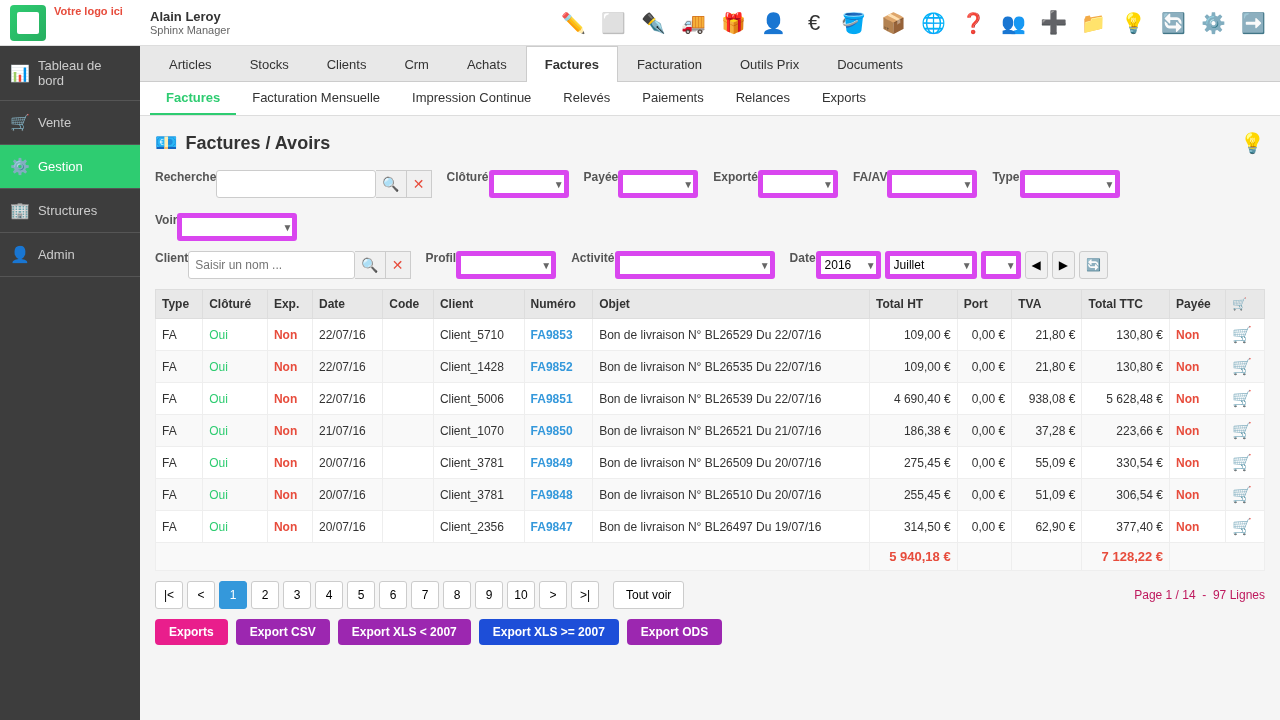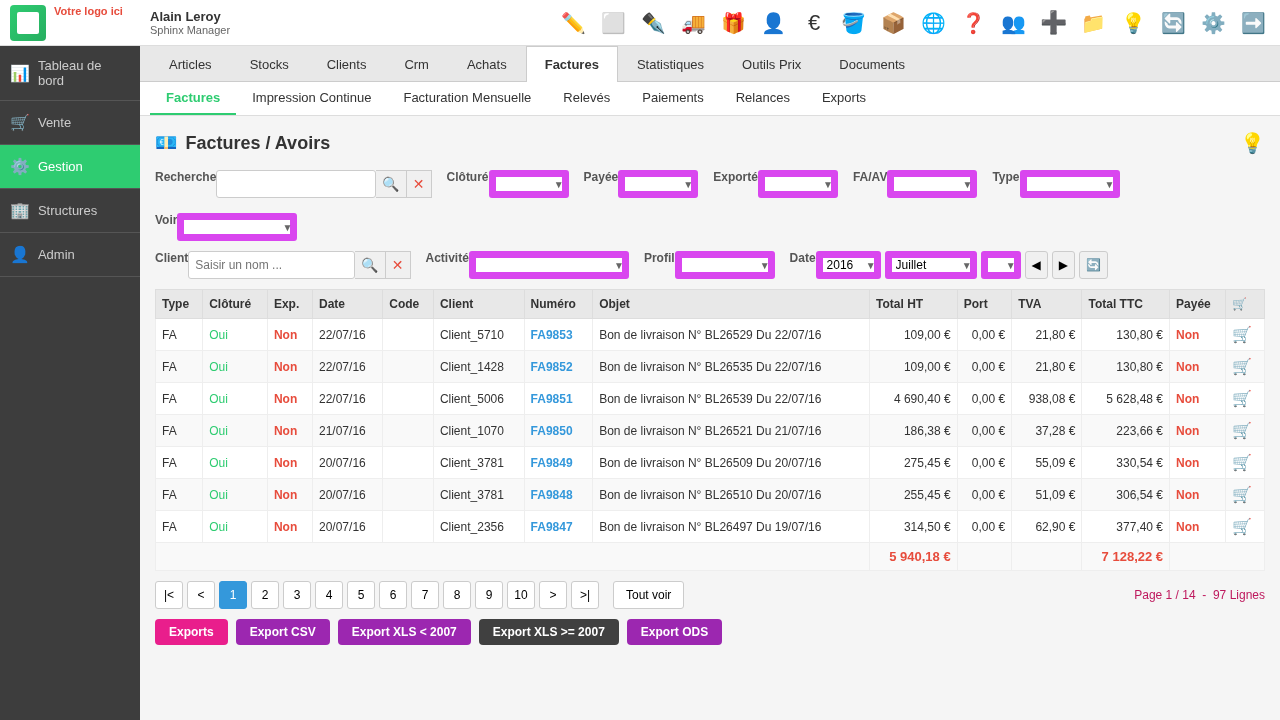--- a/index.html
+++ b/index.html
@@ -46,21 +46,21 @@
     .page-content { padding: 15px; }
     .page-title-row { display: flex; align-items: center; margin-bottom: 15px; }
     .page-title-icon { font-size: 18px; color: #2ecc71; margin-right: 8px; }
     .page-title { font-size: 18px; font-weight: bold; color: #333; }
     .hint-icon { margin-left: auto; font-size: 20px; cursor: pointer; }
 
     
     .filters-row { display: flex; align-items: flex-end; gap: 15px; margin-bottom: 10px; flex-wrap: wrap; }
     .filter-group { display: flex; flex-direction: row; }
     .filter-label { font-size: 12px; color: #555; margin-bottom: 3px; font-weight: bold; }
-    .filter-select { height: 28px; padding: 0 4px; border: 7px solid #d946ef; border-radius: 3px; font-size: 12px; background: #fff; cursor: pointer; appearance: none; padding-right: 20px; }
+    .filter-select { height: 28px; padding: 0 4px; border: 5px solid #d946ef; border-radius: 3px; font-size: 12px; background: #fff; cursor: pointer; appearance: none; padding-right: 20px; }
     .select-wrapper { position: relative; display: inline-block; }
     .select-wrapper::after { content: '▼'; position: absolute; right: 5px; top: 50%; transform: translateY(-50%); font-size: 10px; pointer-events: none; color: #666; }
     .search-input-wrapper { display: flex; align-items: center; }
     .search-input { height: 28px; padding: 0 6px; border: 1px solid #ccc; border-radius: 3px; font-size: 12px; background: #fff; width: 160px; }
     .search-btn { height: 28px; padding: 0 6px; background: #f0f0f0; border: 1px solid #ccc; border-left: none; cursor: pointer; font-size: 14px; }
     .search-clear { height: 28px; padding: 0 6px; background: #f0f0f0; border: 1px solid #ccc; border-left: none; cursor: pointer; font-size: 14px; color: #e74c3c; }
     .client-search { width: 167px; }
 
     
     .date-nav { display: flex; align-items: center; gap: 4px; }
@@ -85,21 +85,21 @@
     .page-btn.active { background: #3498db; color: #fff; border-color: #3498db; }
     .page-info { margin-left: auto; font-size: 12px; color: #be185d; }
     .tout-voir-btn { padding: 0 12px; height: 28px; background: #fff; border: 1px solid #ccc; cursor: pointer; font-size: 12px; border-radius: 3px; margin-left: 10px; }
 
     
     .export-row { display: flex; gap: 8px; margin-top: 10px; flex-wrap: wrap; }
     .export-btn { padding: 6px 14px; border: none; border-radius: 4px; cursor: pointer; font-size: 12px; font-weight: bold; color: #fff; }
     .btn-print { background: #e91e8c; }
     .btn-csv { background: #9c27b0; }
     .btn-xls-old { background: #9c27b0; }
-    .btn-xls-new { background: #404040; }
+    .btn-xls-new { background: #1d4ed8; }
     .btn-ods { background: #9c27b0; }
   </style>
 </head>
 <body>
 
 <div class="app-container">
 
   <div class="top-bar">
     <div class="logo-area">
       <div class="logo-box">
@@ -160,29 +160,29 @@
 
     <div class="content-area">
 
       <div class="nav-tabs">
         <div class="nav-tab">Articles</div>
         <div class="nav-tab">Stocks</div>
         <div class="nav-tab">Clients</div>
         <div class="nav-tab">Crm</div>
         <div class="nav-tab">Achats</div>
         <div class="nav-tab active">Factures</div>
-        <div class="nav-tab">Statistiques</div>
+        <div class="nav-tab">Facturation</div>
         <div class="nav-tab">Outils Prix</div>
         <div class="nav-tab">Documents</div>
       </div>
 
       <div class="sub-tabs">
         <div class="sub-tab active">Factures</div>
+        <div class="sub-tab">Facturation Mensuelle</div>
         <div class="sub-tab">Impression Continue</div>
-        <div class="sub-tab">Facturation Mensuelle</div>
         <div class="sub-tab">Relevés</div>
         <div class="sub-tab">Paiements</div>
         <div class="sub-tab">Relances</div>
         <div class="sub-tab">Exports</div>
       </div>
 
       <div class="page-content">
 
         <div class="page-title-row">
           <span class="page-title-icon">💶</span>
@@ -268,32 +268,32 @@
           <div class="filter-group">
             <span class="filter-label">Client</span>
             <div class="search-input-wrapper">
               <input type="text" class="search-input client-search" placeholder="Saisir un nom ..." style="">
               <button class="search-btn">🔍</button>
               <button class="search-clear">✕</button>
             </div>
           </div>
 
           <div class="filter-group">
+            <span class="filter-label">Profil</span>
+            <div class="select-wrapper">
+              <select class="filter-select" style="width:100px;">
+                <option value=""></option>
+              </select>
+            </div>
+          </div>
+
+          <div class="filter-group">
             <span class="filter-label">Activité</span>
             <div class="select-wrapper">
               <select class="filter-select" style="width:160px;">
-                <option value=""></option>
-              </select>
-            </div>
-          </div>
-
-          <div class="filter-group">
-            <span class="filter-label">Profil</span>
-            <div class="select-wrapper">
-              <select class="filter-select" style="width:100px;">
                 <option value=""></option>
               </select>
             </div>
           </div>
 
           <div class="filter-group">
             <span class="filter-label">Date</span>
             <div class="date-nav">
               <div class="select-wrapper">
                 <select class="filter-select" style="width:65px;">

